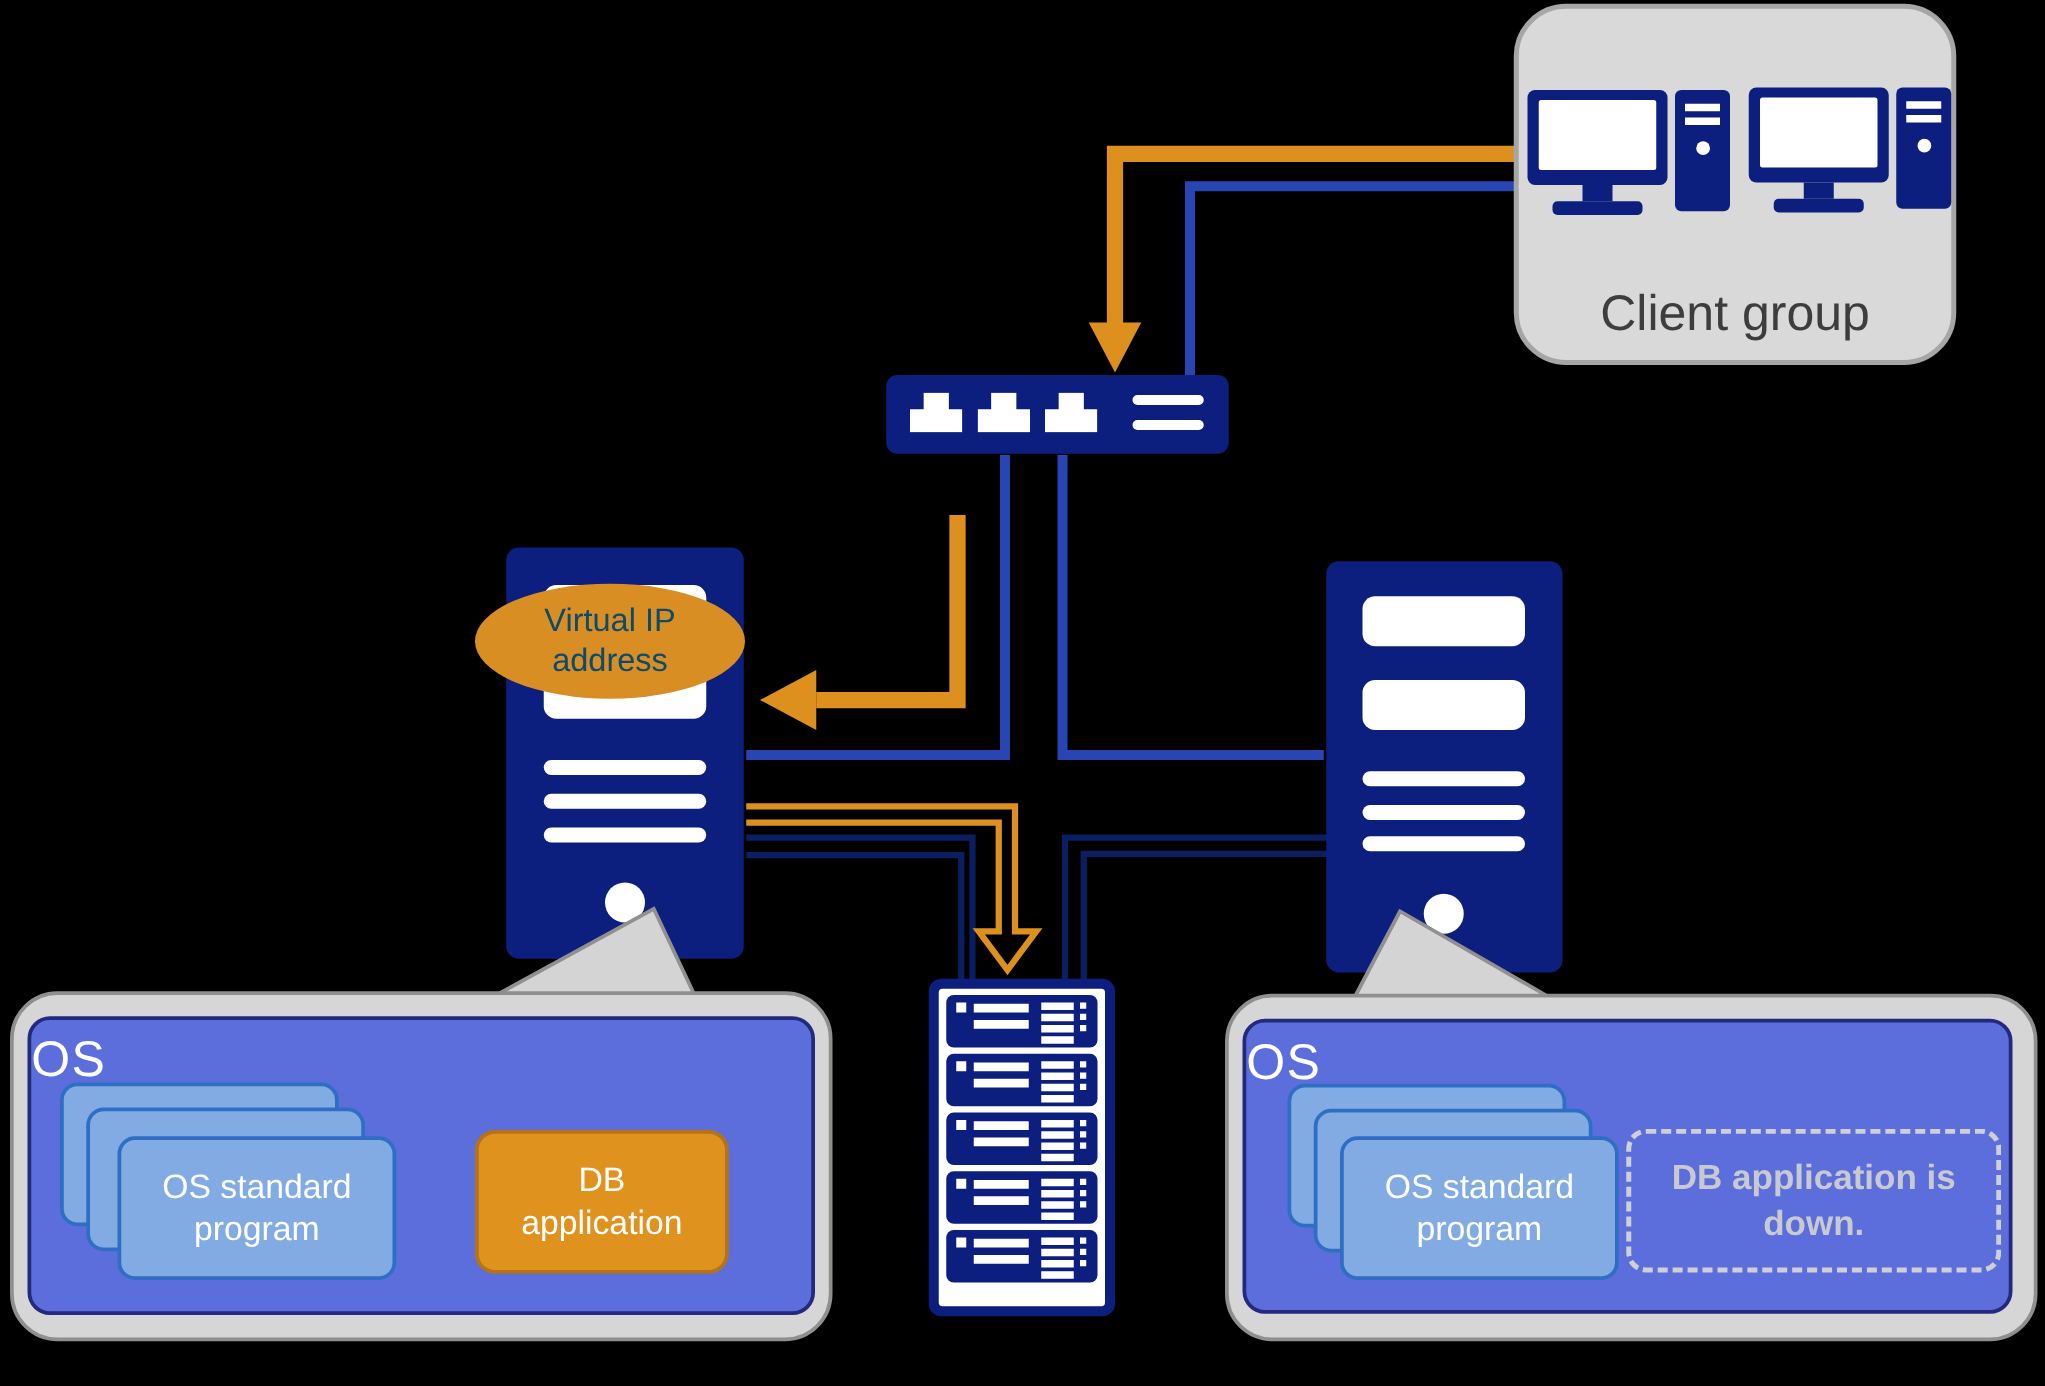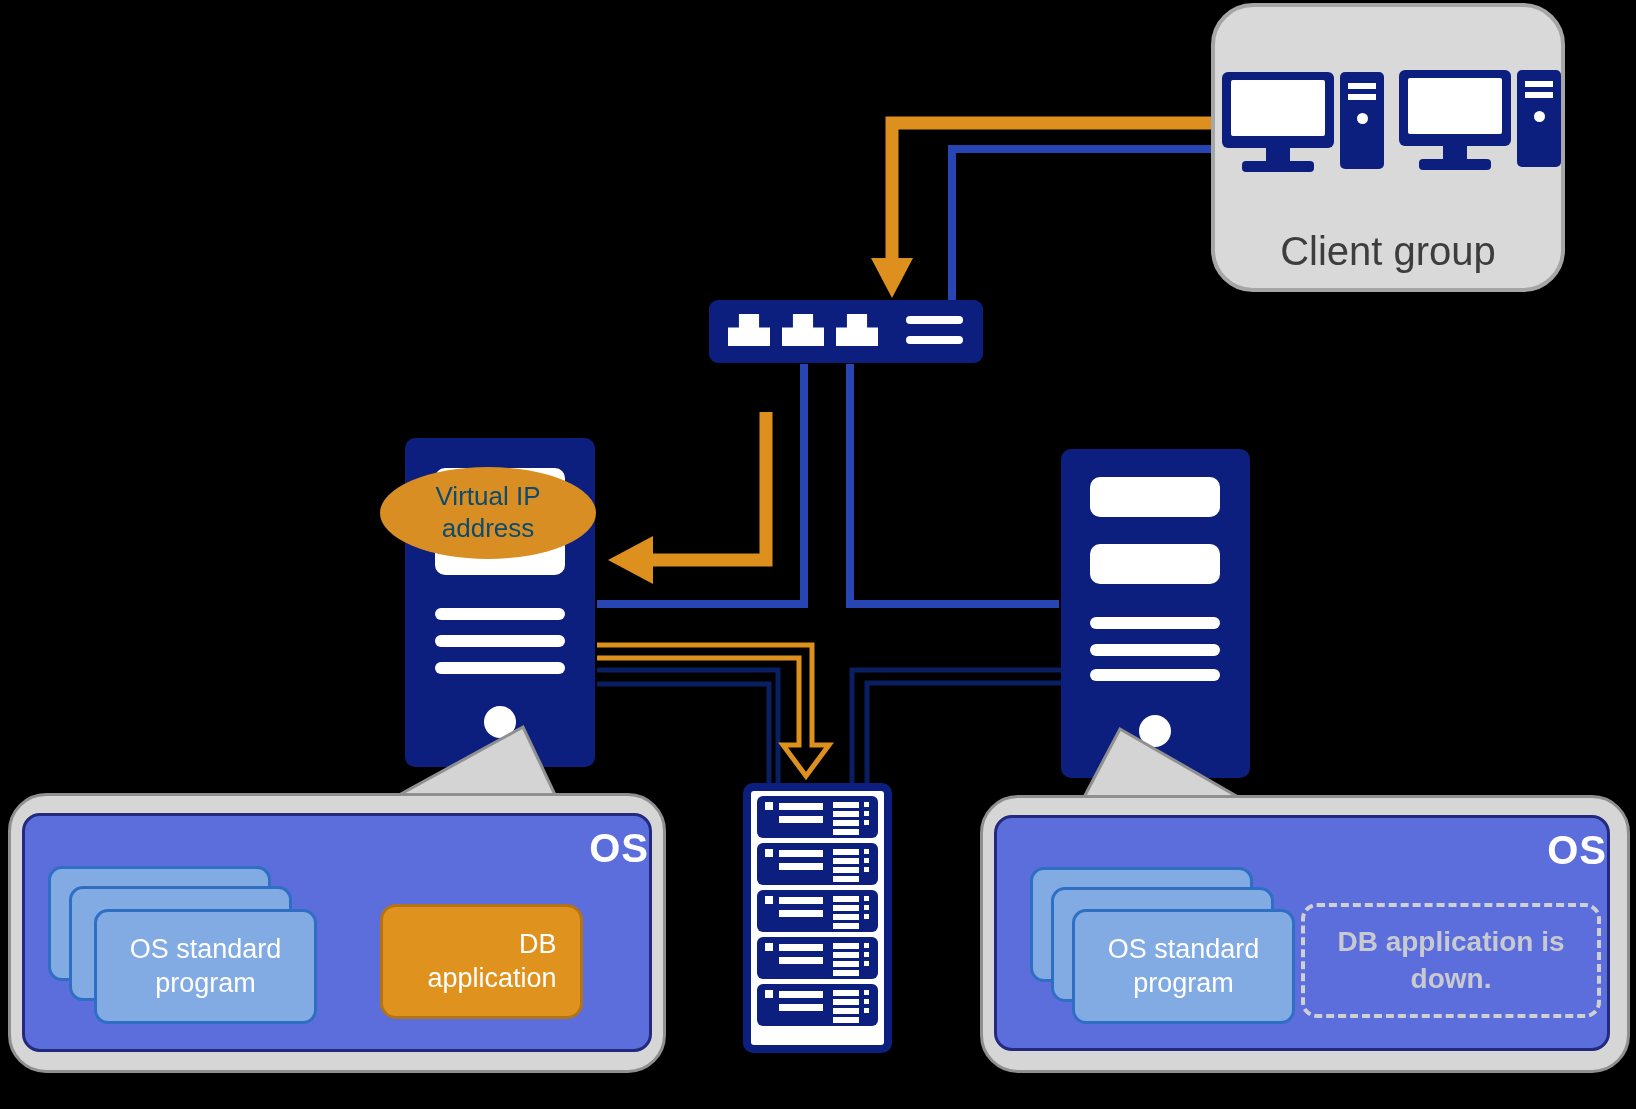--- a/index.html
+++ b/index.html
@@ -57,29 +57,29 @@
   .dt{left:107px;width:5px;height:5px;} .dt1{top:6px;} .dt2{top:15px;} .dt3{top:24px;}
   .bb{left:76px;top:33px;width:26px;height:6px;}
 
   
   .osbox{background:#d6d6d6;border:3px solid #8f8f8f;border-radius:38px;box-sizing:border-box;}
   .os-left{left:8px;top:793px;width:658px;height:280px;}
   .os-right{left:980px;top:795px;width:650px;height:278px;}
   .ospanel{position:absolute;background:#5b6edc;border:3px solid #232a7d;border-radius:18px;box-sizing:border-box;}
   .ospanel-l{left:11px;top:17px;width:630px;height:239px;}
   .ospanel-r{left:11px;top:17px;width:616px;height:236px;}
-  .ostitle{position:absolute;left:0;right:0;top:10px;text-align:right;color:#fff;
-           font-size:40px;font-weight:bold;letter-spacing:1px;}
+  .ostitle{position:absolute;left:0;right:0;top:10px;text-align:left;color:#fff;
+           font-size:40px;font-weight:normal;letter-spacing:1px;}
   .card{position:absolute;width:223px;height:115px;background:#82abe4;border:3px solid #2e6fc4;
         border-radius:14px;box-sizing:border-box;display:flex;align-items:center;justify-content:center;
         text-align:center;color:#fff;font-size:27px;line-height:1.25;}
   .db-app{position:absolute;left:355px;top:88px;width:203px;height:115px;background:#e0921f;
           border:3px solid #b57318;border-radius:16px;box-sizing:border-box;display:flex;
           align-items:center;justify-content:center;text-align:center;color:#fff;font-size:27px;line-height:1.25;}
-  .db-app span{max-width:150px;text-align:right;}
+  .db-app span{max-width:150px;}
   .db-down{position:absolute;left:304px;top:85px;width:300px;height:115px;border:4px dashed #cfd0d4;
            border-radius:16px;box-sizing:border-box;display:flex;align-items:center;justify-content:center;
            text-align:center;color:#c9cad0;font-size:28px;font-weight:bold;line-height:1.3;}
   .db-down span{max-width:240px;}
 </style>
 </head>
 <body>
 
 <div class="stage">
 

